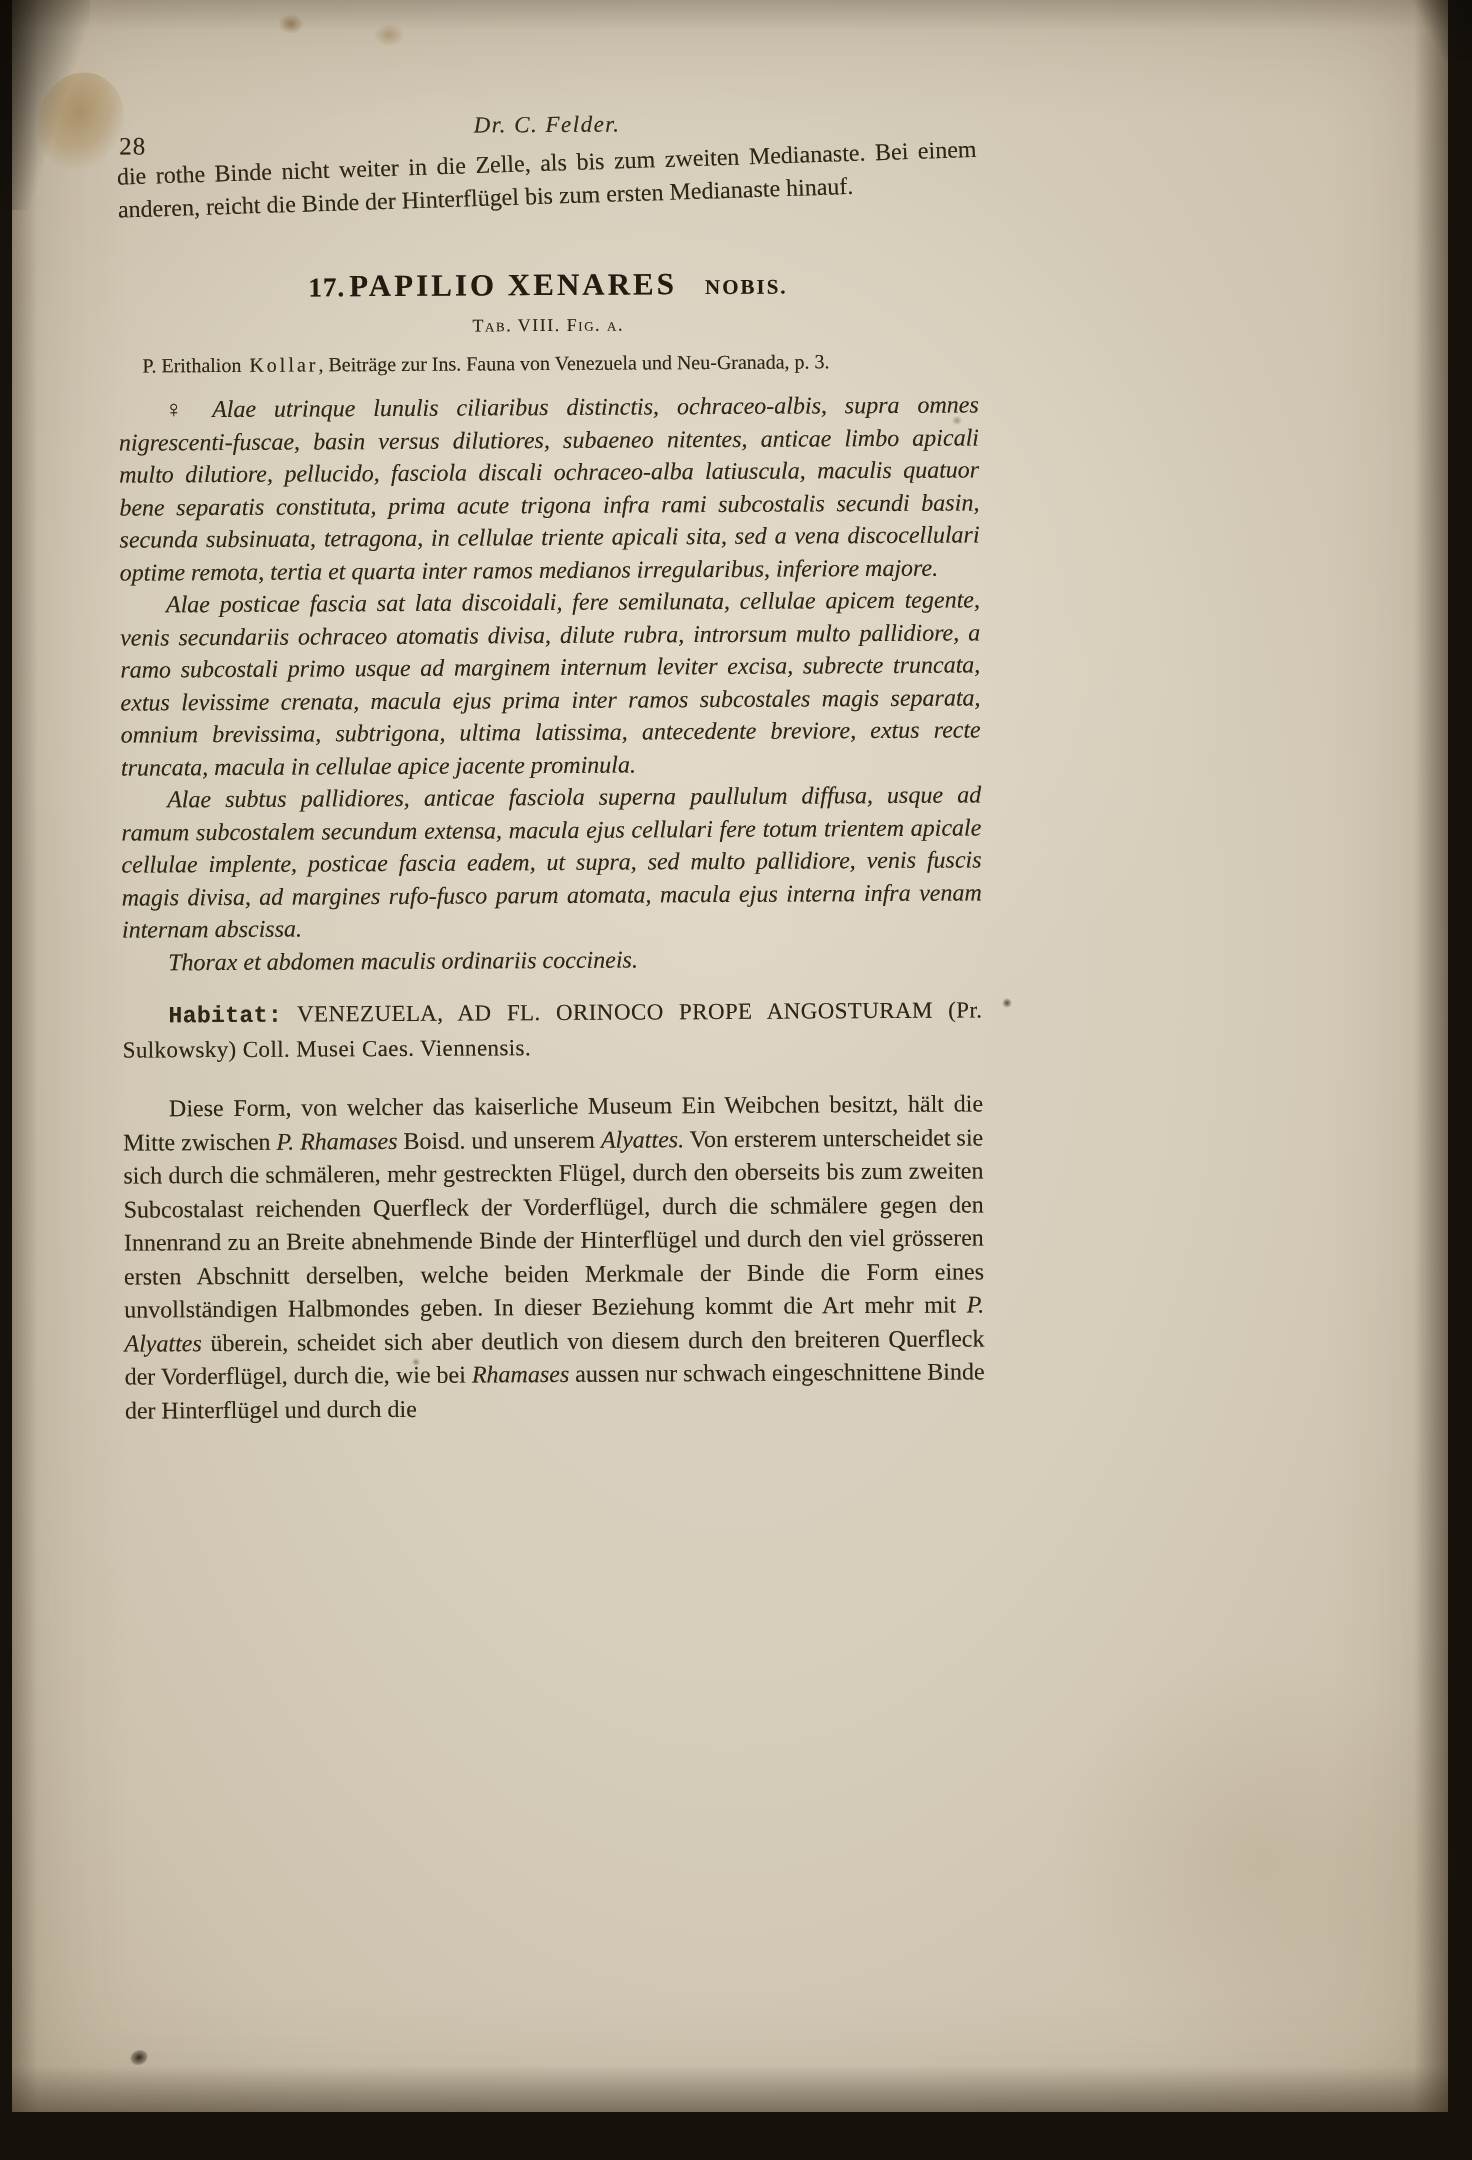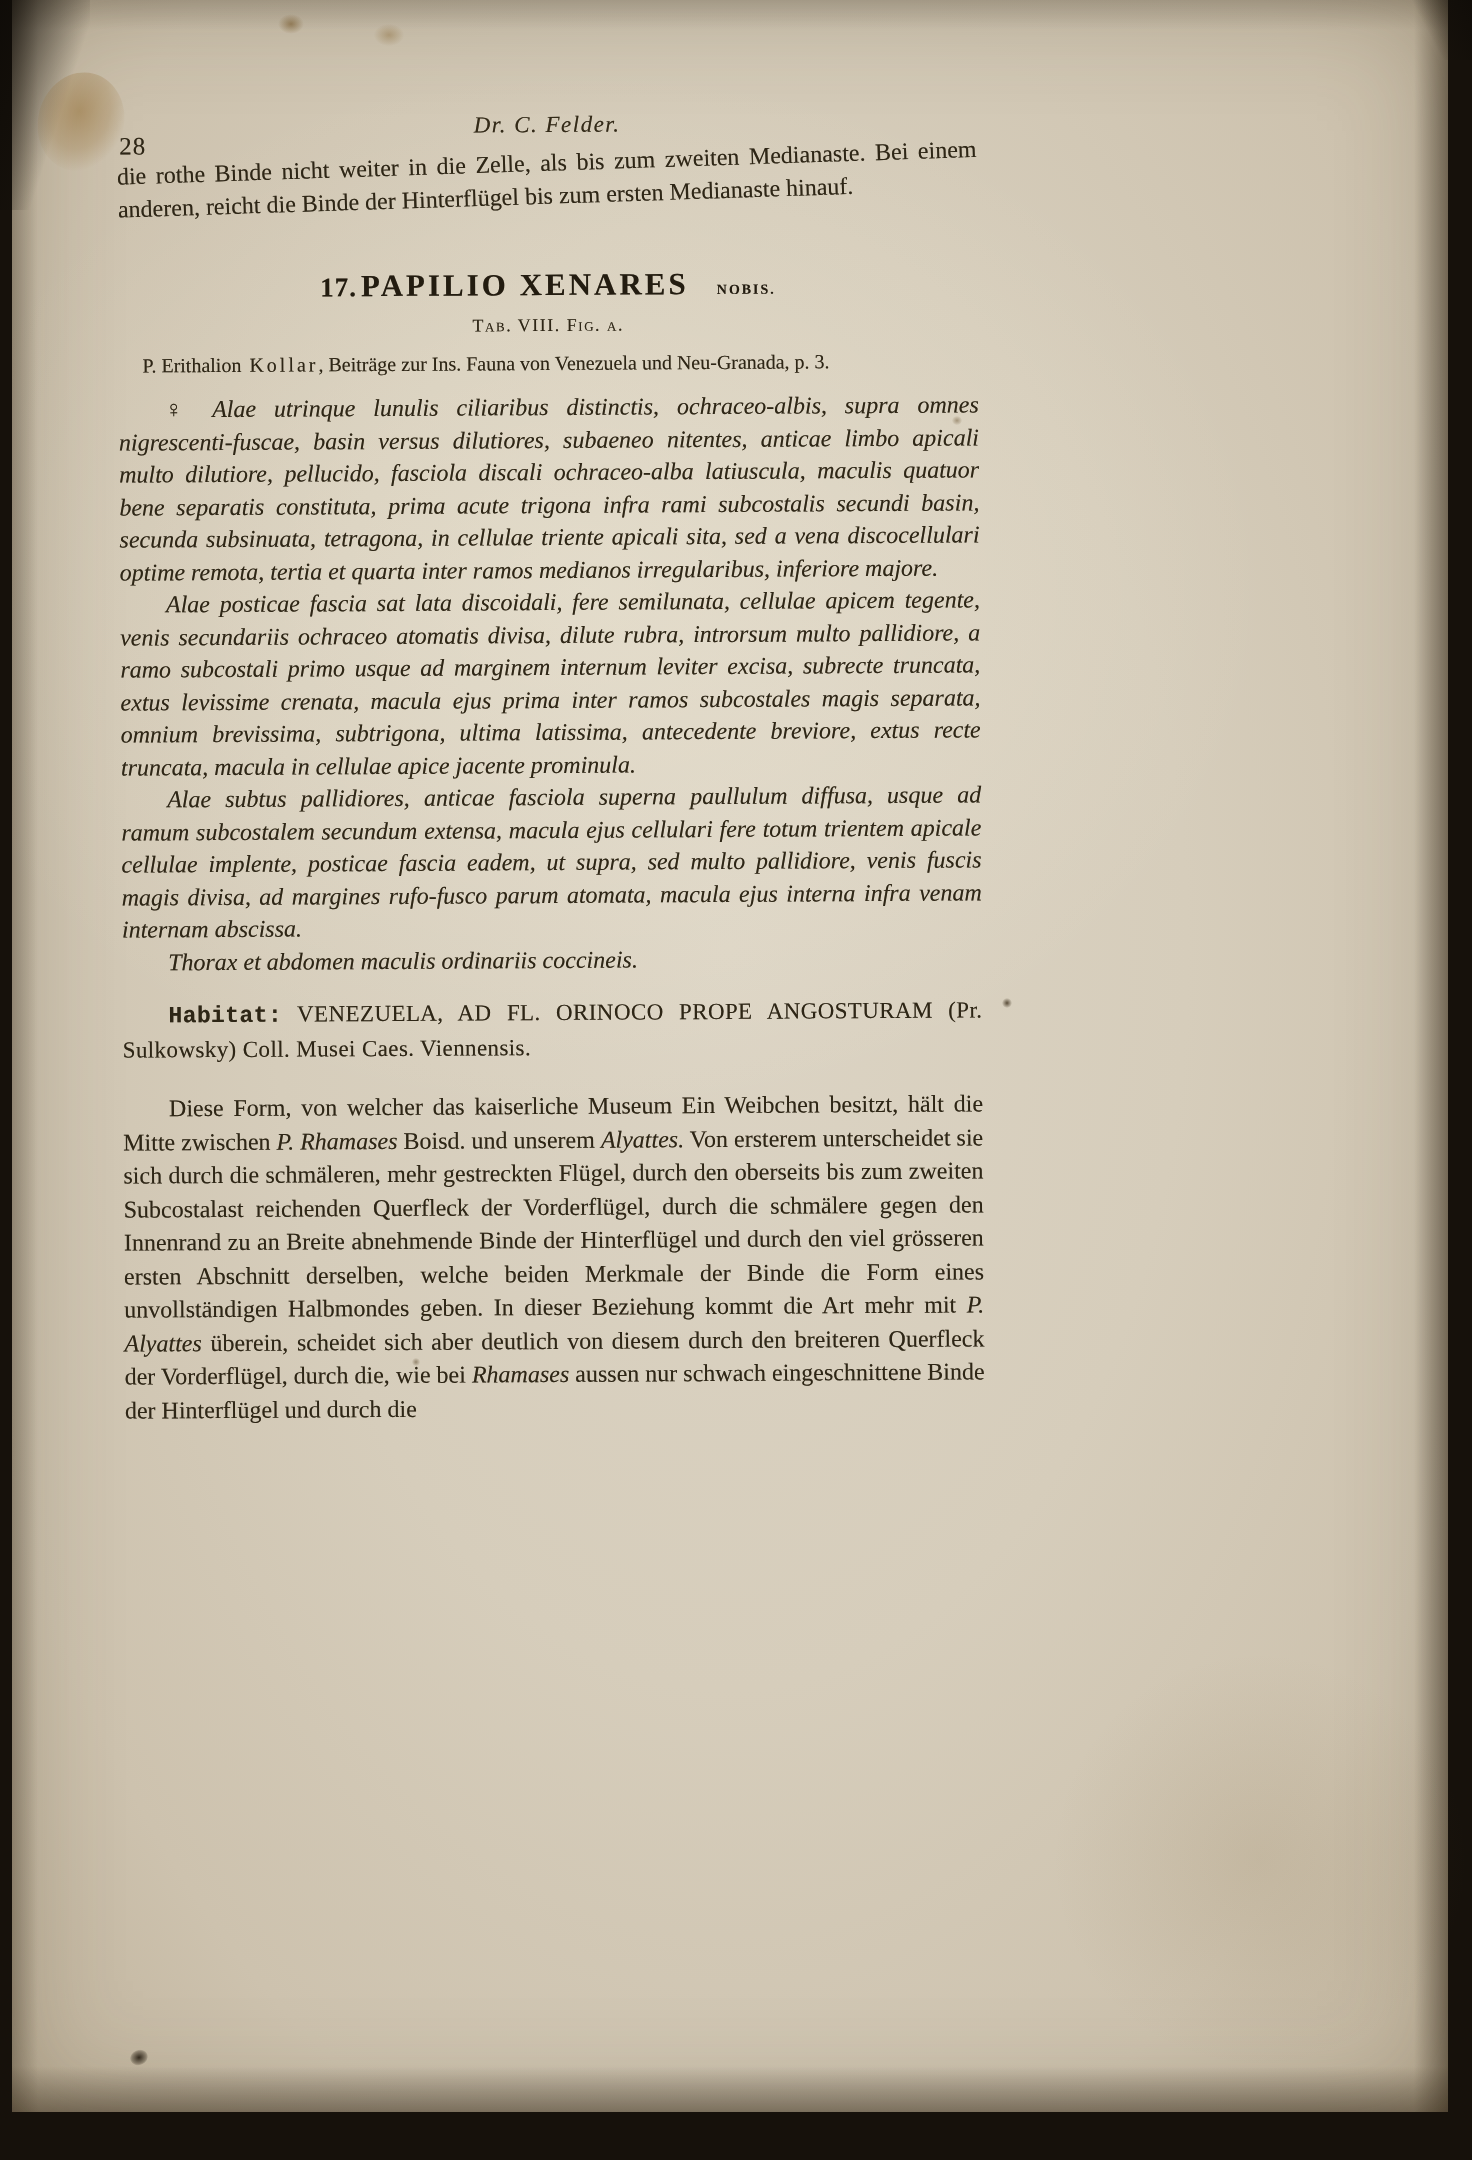--- a/index.html
+++ b/index.html
@@ -127,21 +127,21 @@
 
   .species-heading {
     margin-top: 44px;
     text-align: center;
     font-weight: bold;
     color: #231c10;
     white-space: nowrap;
   }
   .species-heading .num   { font-size: 27px; letter-spacing: 1px; margin-right: 4px; text-align: center; }
   .species-heading .title { font-size: 31px; letter-spacing: 3px; }
-  .species-heading .attr  { font-size: 14px; letter-spacing: 2px; margin-left: 28px; }
+  .species-heading .attr  { font-size: 21px; letter-spacing: 2px; margin-left: 28px; }
 
   .figure-ref {
     margin-top: 12px;
     text-align: center;
     font-size: 18px;
     font-variant: small-caps;
     letter-spacing: 1.5px;
   }
 
   .synonymy {

